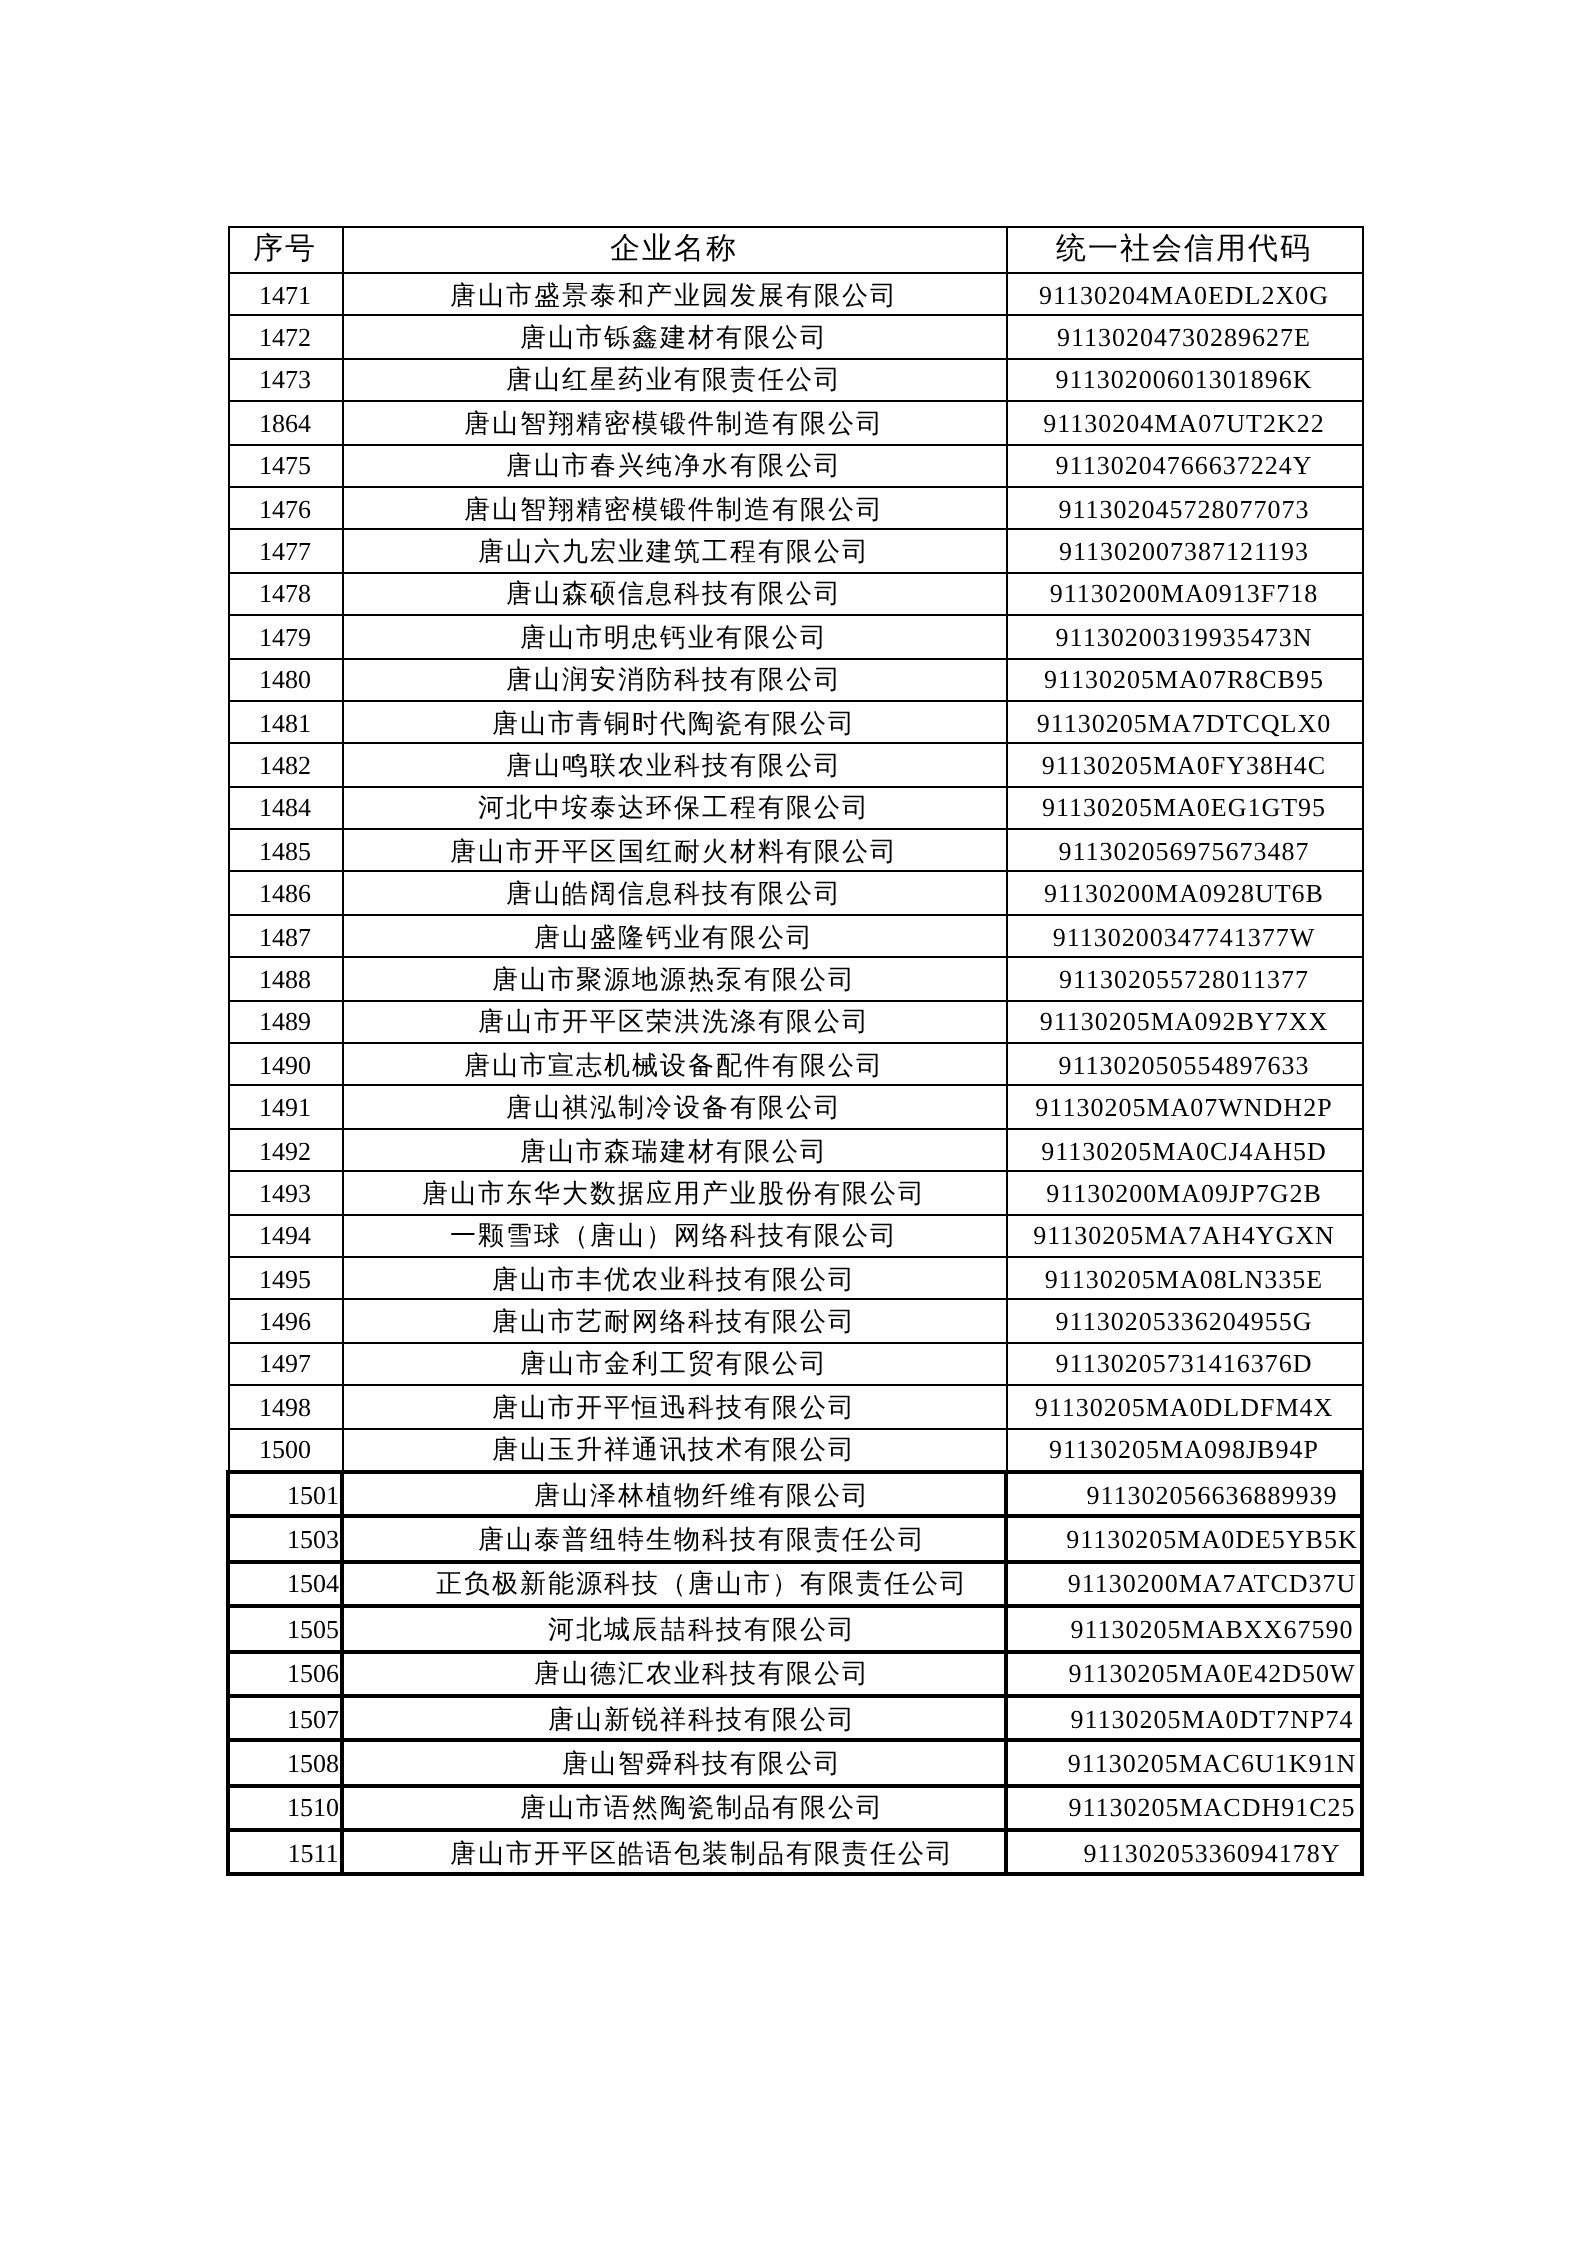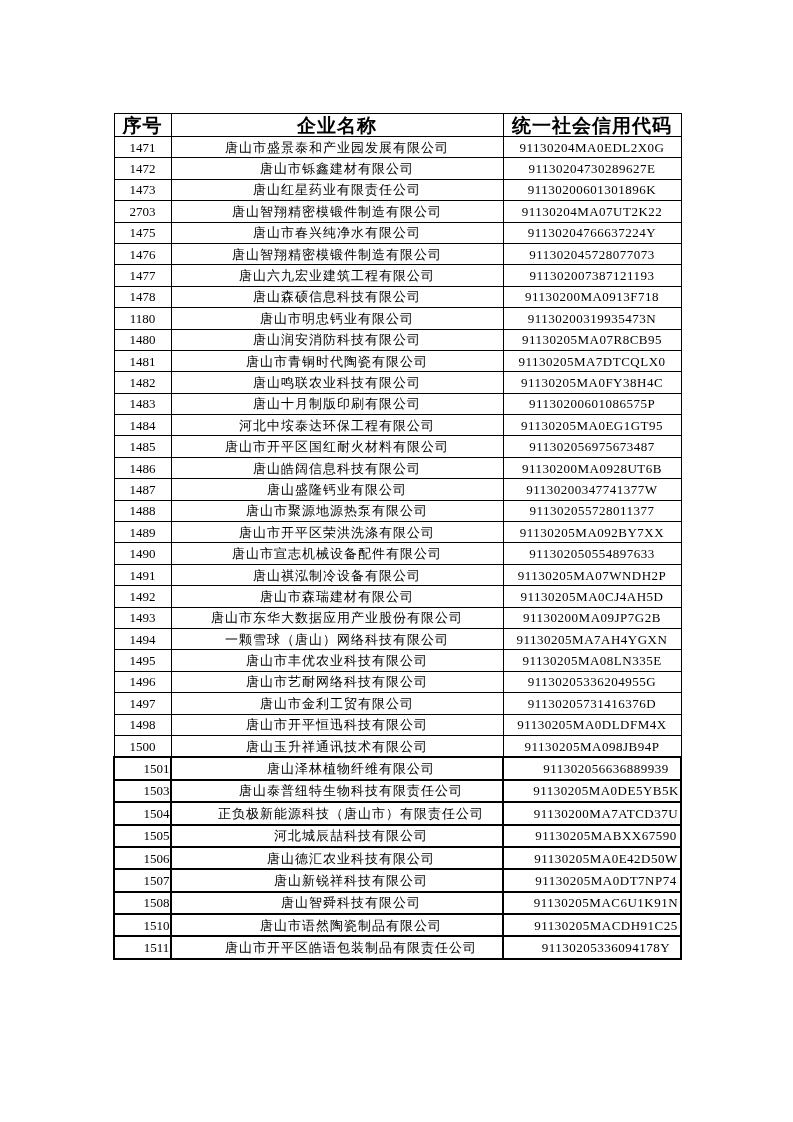--- a/index.html
+++ b/index.html
@@ -32,22 +32,22 @@
     padding: 0;
     text-align: center;
     vertical-align: middle;
     white-space: nowrap;
     overflow: hidden;
     font-size: 13px;
     line-height: 1;
   }
   thead th {
     height: 22px;
-    font-size: 19px;
-    font-weight: bold;
+    font-size: 15px;
+    font-weight: normal;
     letter-spacing: 1px;
   }
   tbody td {
     height: 20.4px;
   }
   td.cell-name {
     letter-spacing: 1px;
   }
   td.cell-code {
     letter-spacing: 0.5px;
@@ -85,21 +85,21 @@
     <td class="cell-no">1472</td>
     <td class="cell-name">唐山市铄鑫建材有限公司</td>
     <td class="cell-code">91130204730289627E</td>
   </tr>
         <tr>
     <td class="cell-no">1473</td>
     <td class="cell-name">唐山红星药业有限责任公司</td>
     <td class="cell-code">91130200601301896K</td>
   </tr>
         <tr>
-    <td class="cell-no">2703</td>
+    <td class="cell-no">1864</td>
     <td class="cell-name">唐山智翔精密模锻件制造有限公司</td>
     <td class="cell-code">91130204MA07UT2K22</td>
   </tr>
         <tr>
     <td class="cell-no">1475</td>
     <td class="cell-name">唐山市春兴纯净水有限公司</td>
     <td class="cell-code">91130204766637224Y</td>
   </tr>
         <tr>
     <td class="cell-no">1476</td>
@@ -110,43 +110,38 @@
     <td class="cell-no">1477</td>
     <td class="cell-name">唐山六九宏业建筑工程有限公司</td>
     <td class="cell-code">911302007387121193</td>
   </tr>
         <tr>
     <td class="cell-no">1478</td>
     <td class="cell-name">唐山森硕信息科技有限公司</td>
     <td class="cell-code">91130200MA0913F718</td>
   </tr>
         <tr>
-    <td class="cell-no">1180</td>
+    <td class="cell-no">1479</td>
     <td class="cell-name">唐山市明忠钙业有限公司</td>
     <td class="cell-code">91130200319935473N</td>
   </tr>
         <tr>
     <td class="cell-no">1480</td>
     <td class="cell-name">唐山润安消防科技有限公司</td>
     <td class="cell-code">91130205MA07R8CB95</td>
   </tr>
         <tr>
     <td class="cell-no">1481</td>
     <td class="cell-name">唐山市青铜时代陶瓷有限公司</td>
     <td class="cell-code">91130205MA7DTCQLX0</td>
   </tr>
         <tr>
     <td class="cell-no">1482</td>
     <td class="cell-name">唐山鸣联农业科技有限公司</td>
     <td class="cell-code">91130205MA0FY38H4C</td>
-  </tr>
-        <tr>
-    <td class="cell-no">1483</td>
-    <td class="cell-name">唐山十月制版印刷有限公司</td>
-    <td class="cell-code">91130200601086575P</td>
   </tr>
         <tr>
     <td class="cell-no">1484</td>
     <td class="cell-name">河北中垵泰达环保工程有限公司</td>
     <td class="cell-code">91130205MA0EG1GT95</td>
   </tr>
         <tr>
     <td class="cell-no">1485</td>
     <td class="cell-name">唐山市开平区国红耐火材料有限公司</td>
     <td class="cell-code">911302056975673487</td>

